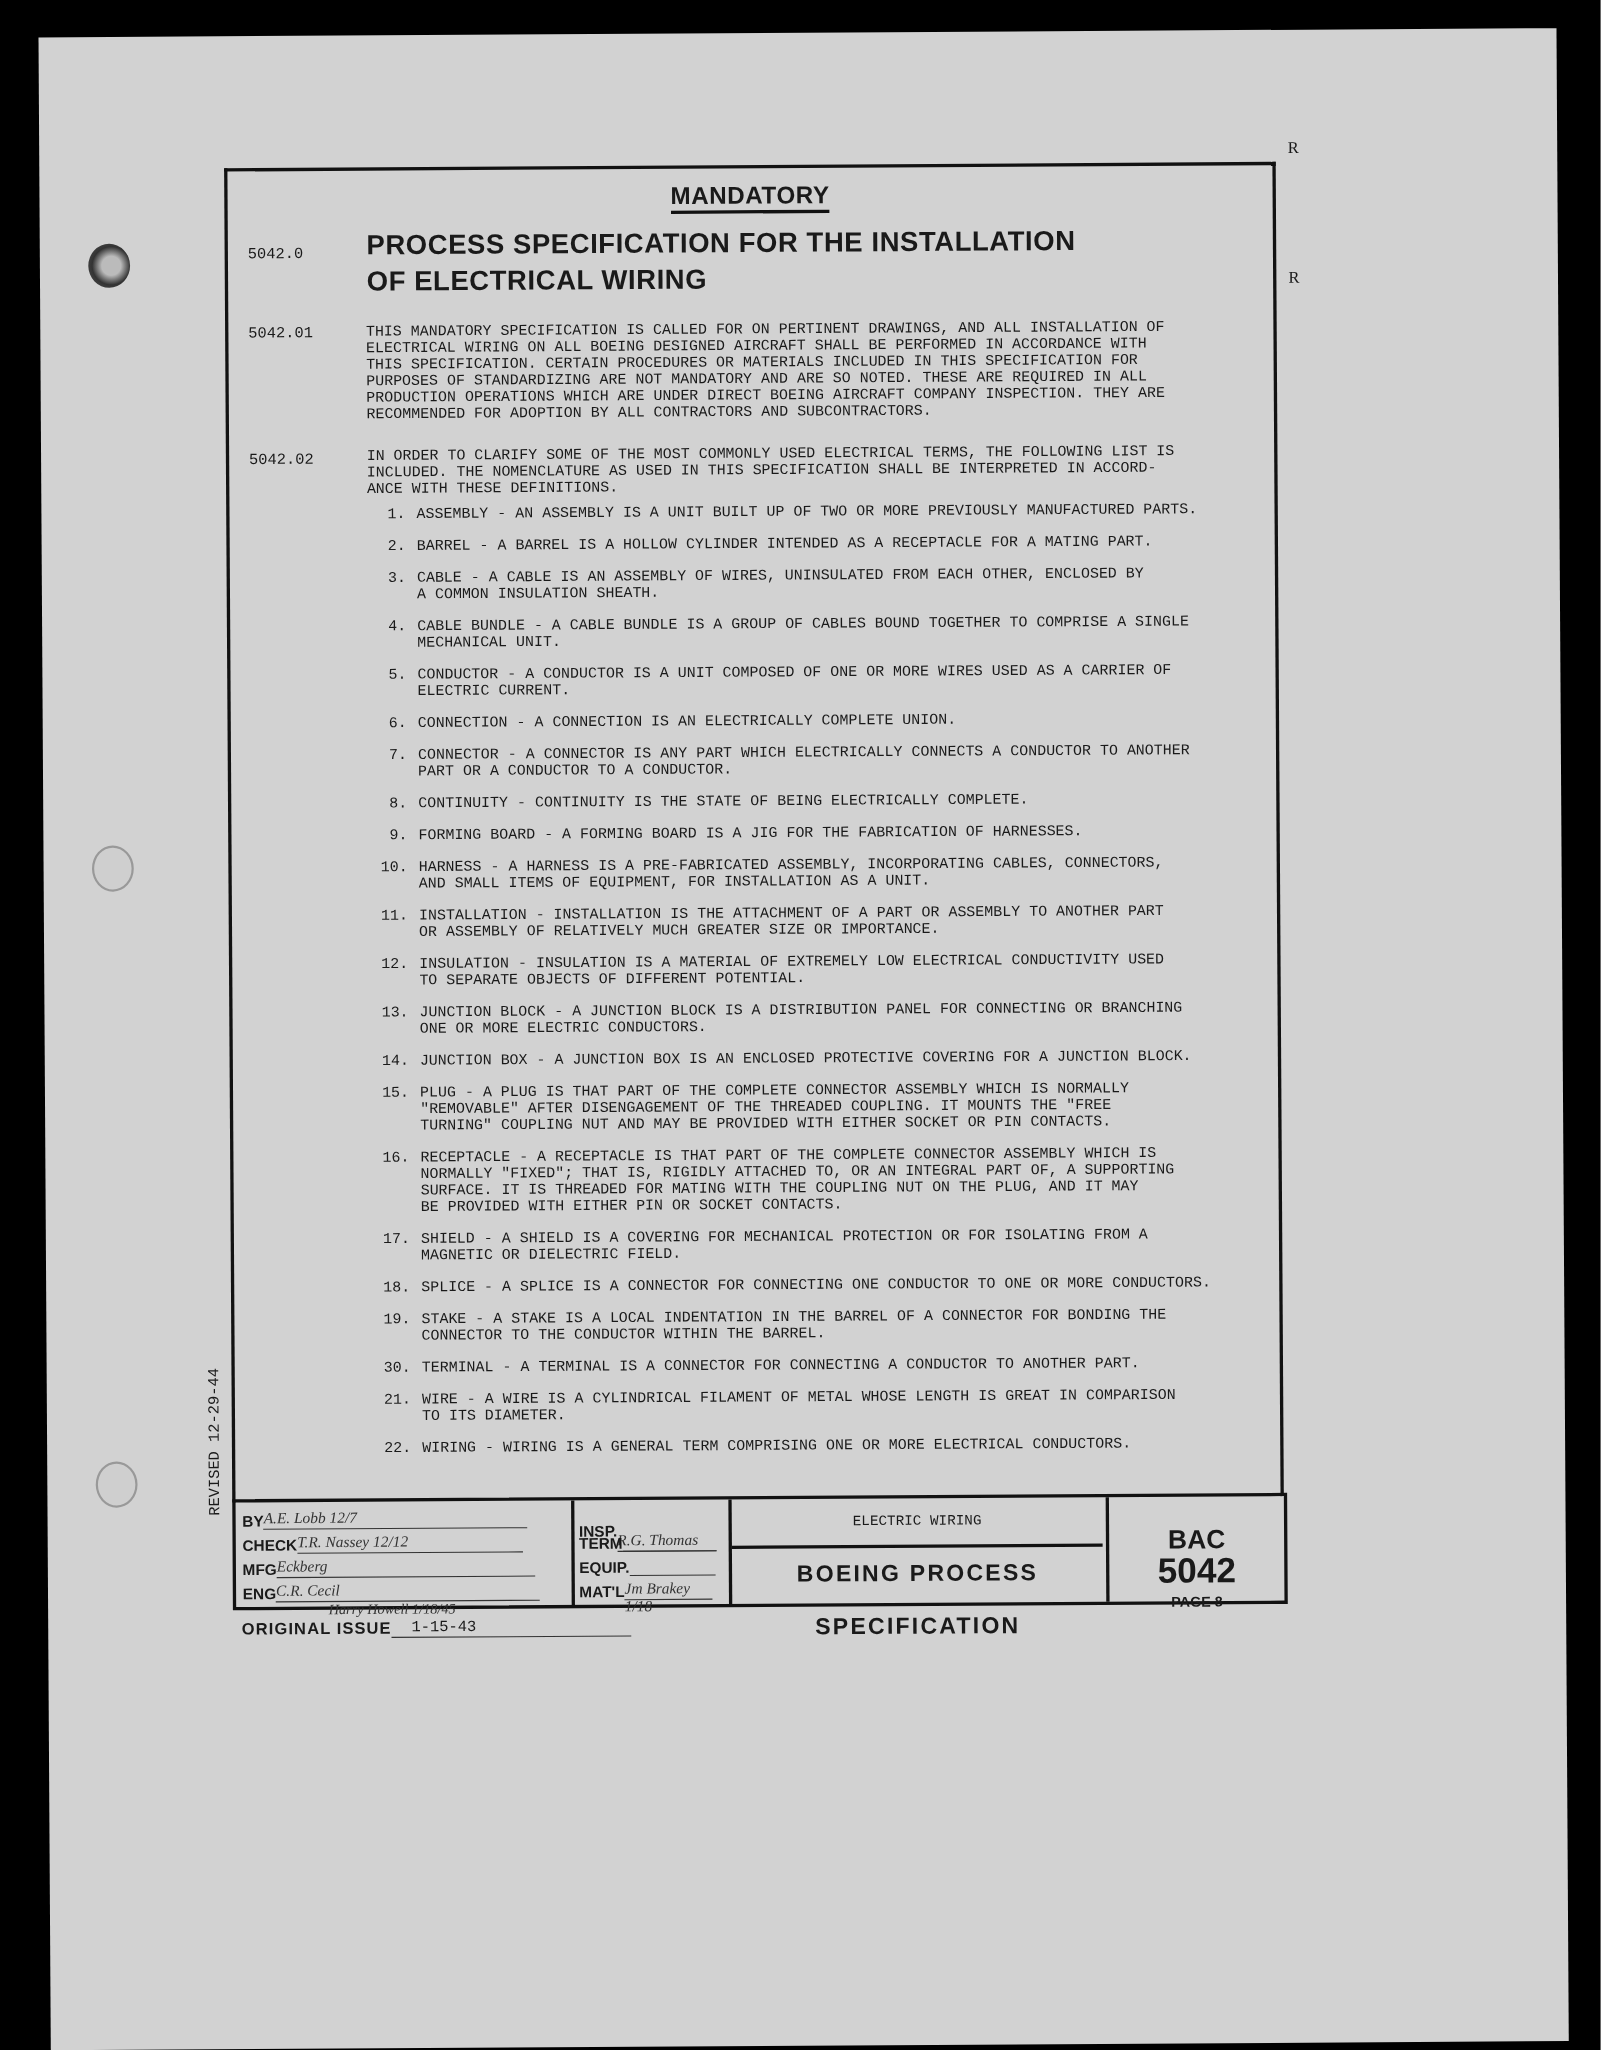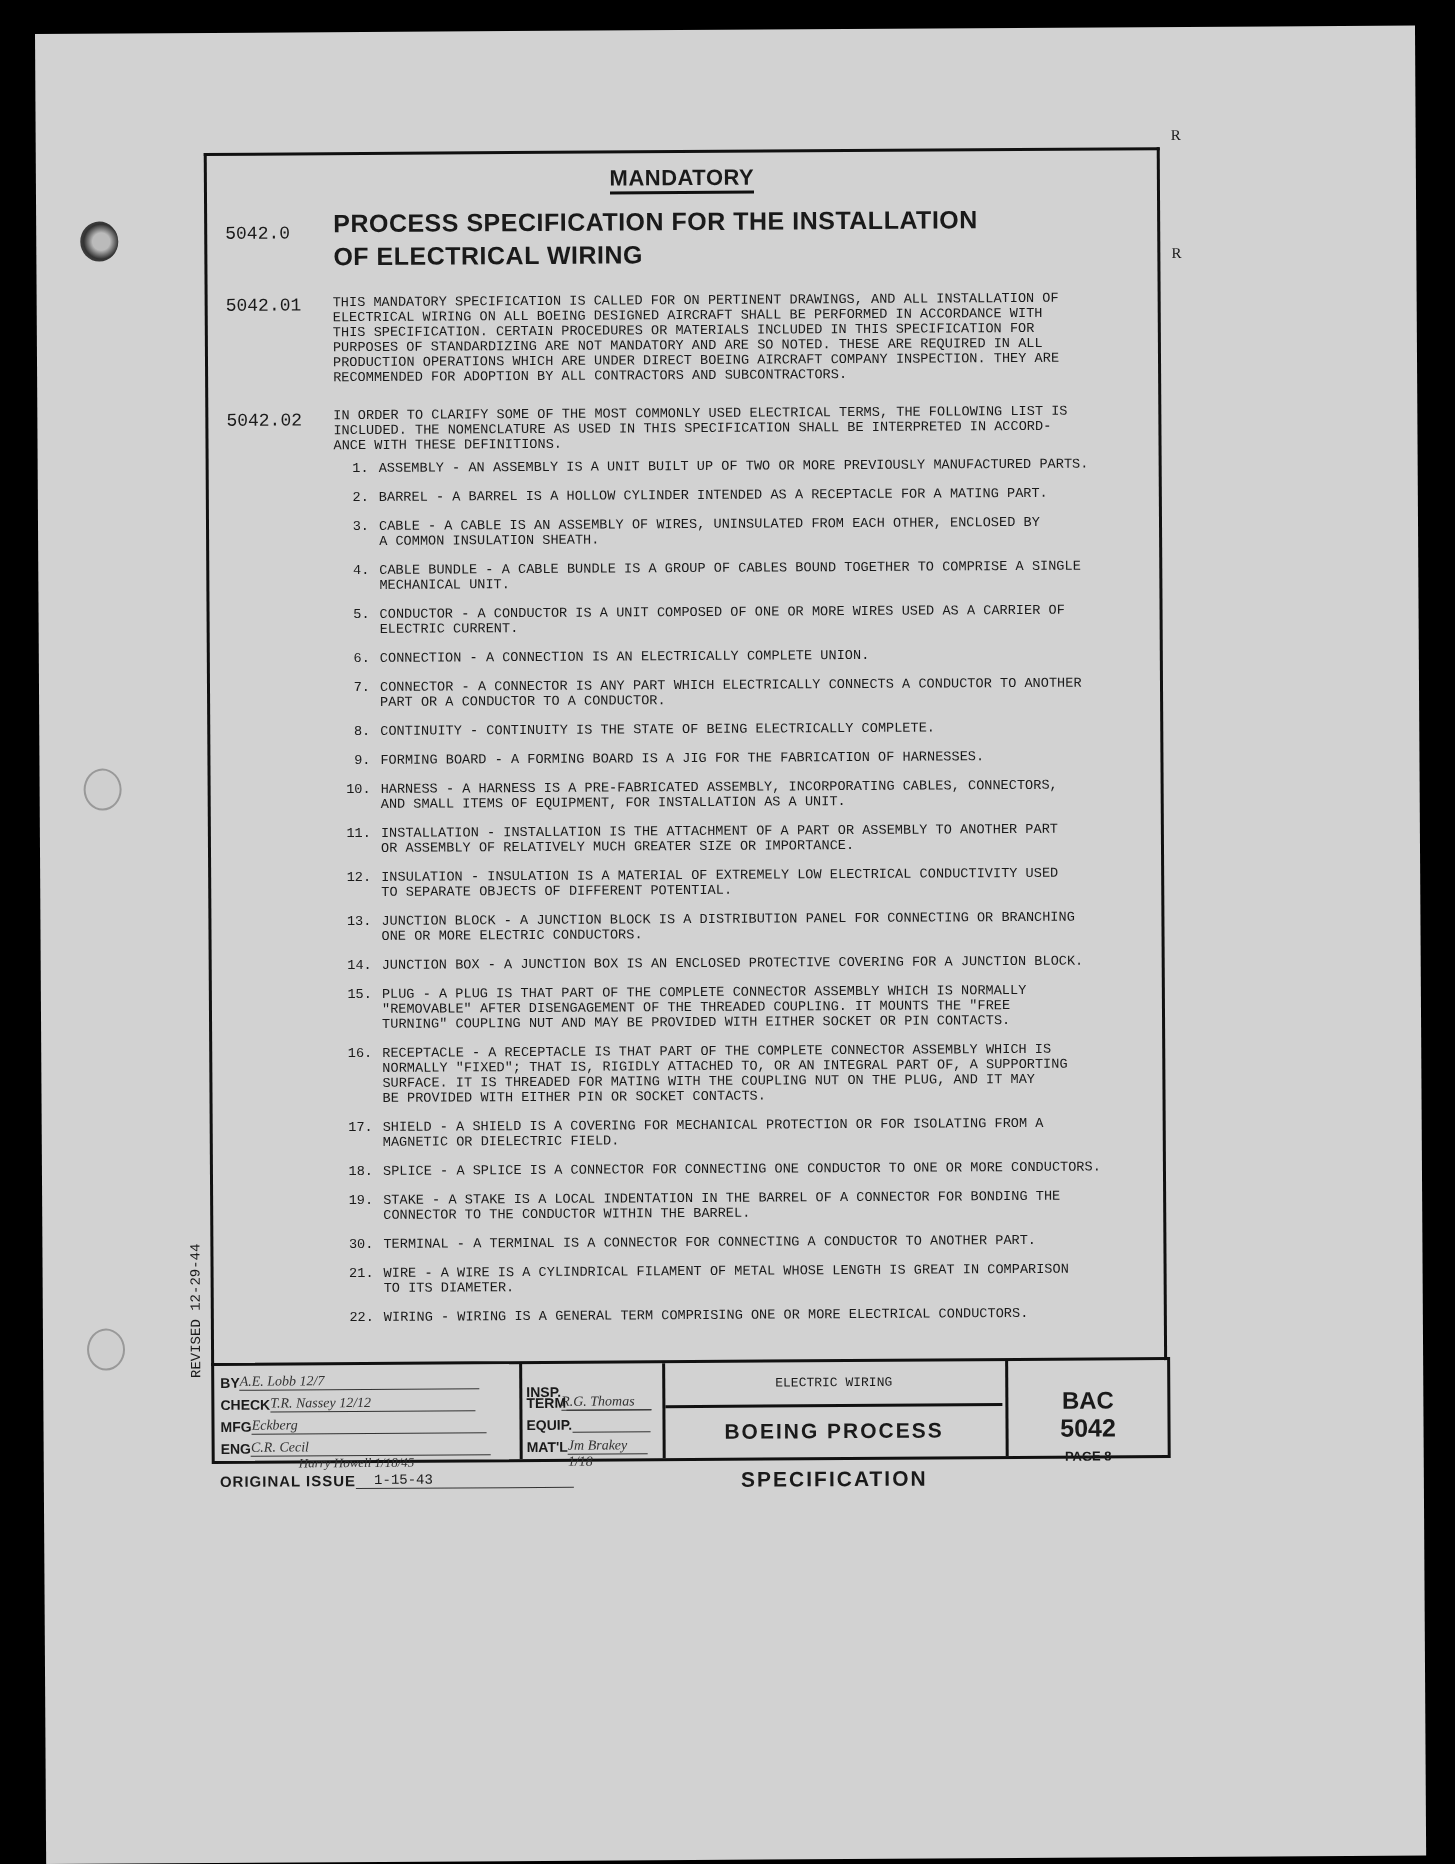--- a/index.html
+++ b/index.html
@@ -19,21 +19,21 @@
   .hole.ring { width: 34px; height: 38px; border: 2px solid #999; background: #cfcfcf; }
   .frame {
     position: absolute; left: 168px; top: 120px; width: 950px; height: 1210px;
     border: 3px solid #111; border-bottom: none;
   }
   .mandatory {
     position: absolute; left: 0; right: 0; top: 12px; text-align: center;
     font-family: "Liberation Sans", sans-serif; font-weight: bold; font-size: 22px;
   }
   .mandatory span { border-bottom: 3px solid #111; padding-bottom: 1px; letter-spacing: 0.5px; }
-  .secnum { position: absolute; left: 18px; font-size: 18px; }
+  .secnum { position: absolute; left: 18px; font-size: 14px; }
   .title {
     position: absolute; left: 126px; top: 52px;
     font-family: "Liberation Sans", sans-serif; font-weight: bold; font-size: 25px; line-height: 33px;
     letter-spacing: 0.5px;
   }
   .para { position: absolute; left: 125px; width: 800px; font-size: 13.6px; line-height: 15px; white-space: pre-line; }
   .defs { position: absolute; left: 110px; top: 306px; width: 820px; }
   .def { display: flex; font-size: 13.6px; line-height: 15px; }
   .def .n { width: 50px; text-align: right; padding-right: 10px; flex: none; }
   .def .t { white-space: pre-line; }
@@ -45,21 +45,21 @@
   .tb { position: absolute; left: 168px; top: 1330px; width: 953px; height: 95px; border: 3px solid #111; }
   .tb .col1 { position: absolute; left: 0; top: 0; width: 305px; height: 95px; border-right: 3px solid #111; }
   .tb .col2 { position: absolute; left: 308px; top: 0; width: 480px; height: 95px; }
   .tb .col3 { position: absolute; left: 791px; top: 0; width: 159px; height: 95px; border-left: 3px solid #111; text-align: center; }
   .lbl { font-family: "Liberation Sans", sans-serif; font-weight: bold; font-size: 14px; }
   .row { position: absolute; display: flex; align-items: flex-end; }
   .row .line { border-bottom: 1px solid #333; height: 16px; font-family: "Liberation Serif", serif; font-style: italic; font-size: 14px; color: #333; }
   .ew { position: absolute; left: 0; right: 0; top: 0; height: 42px; border-bottom: 3px solid #111; text-align: center; line-height: 42px; font-size: 13px; }
   .bps { position: absolute; left: 0; right: 0; top: 45px; text-align: center; line-height: 48px; font-family: "Liberation Sans", sans-serif; font-weight: bold; font-size: 21px; letter-spacing: 2px; }
   .bac { font-family: "Liberation Sans", sans-serif; font-weight: bold; font-size: 24px; line-height: 24px; margin-top: 28px; }
-  .num { font-family: "Liberation Sans", sans-serif; font-weight: bold; font-size: 25px; line-height: 30px; }
+  .num { font-family: "Liberation Sans", sans-serif; font-weight: bold; font-size: 32px; line-height: 30px; }
   .pg { font-family: "Liberation Sans", sans-serif; font-weight: bold; font-size: 13px; margin-top: 6px; }
   .orig { position: absolute; left: 176px; top: 1440px; display: flex; align-items: flex-end; }
   .orig .v { border-bottom: 1px solid #333; width: 200px; font-size: 14px; padding-left: 18px; }
 </style>
 </head>
 <body>
 
 <div class="sheet">
   <div class="hole dark"></div>
   <div class="hole ring" style="left:44px; top:735px;"></div>

